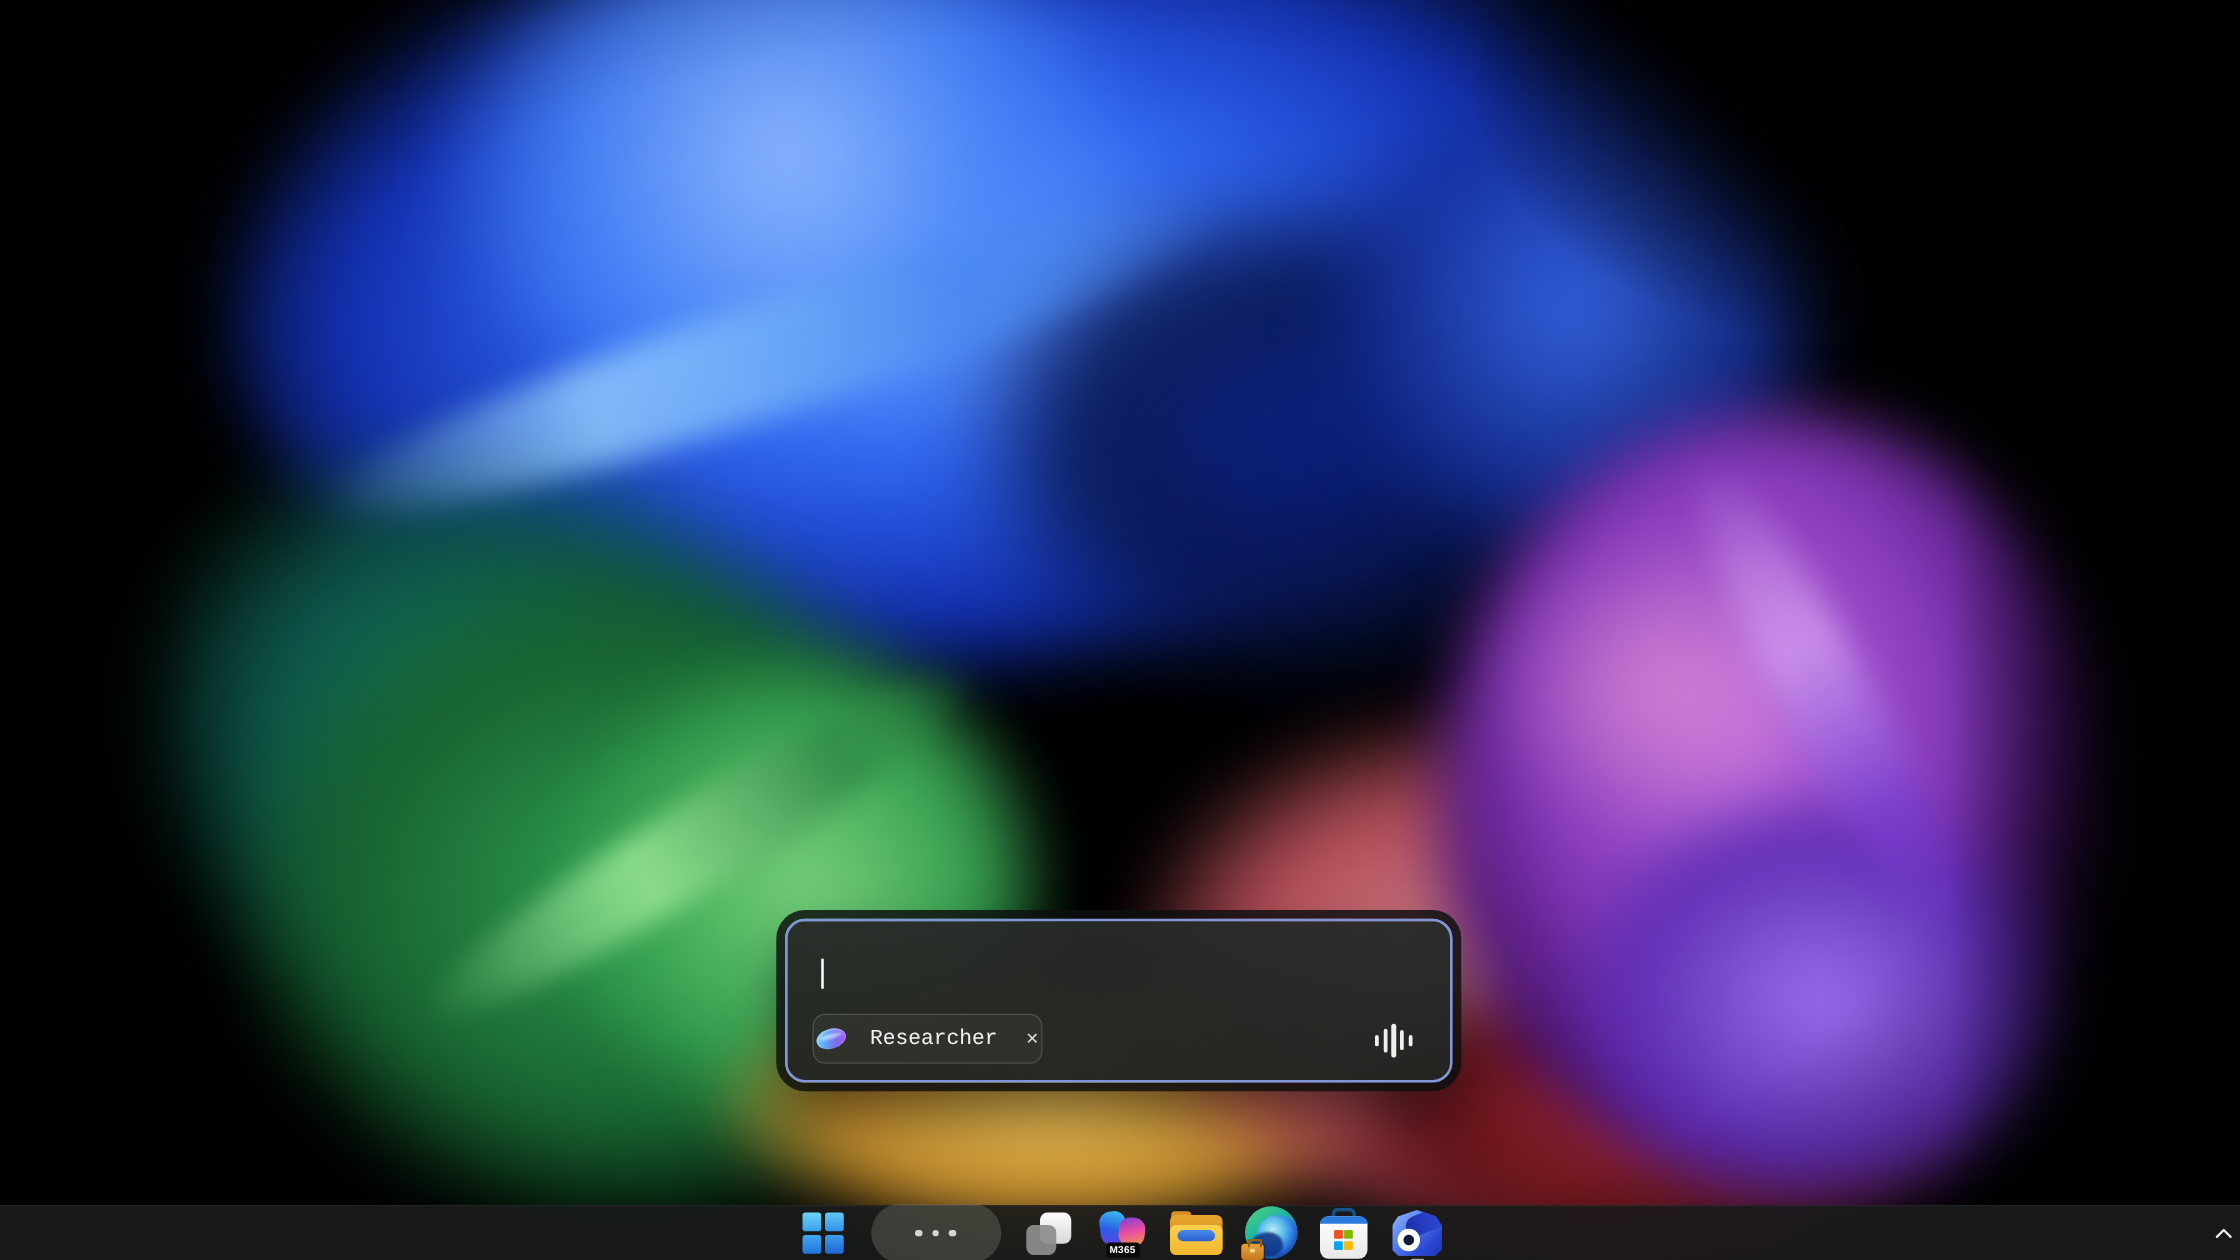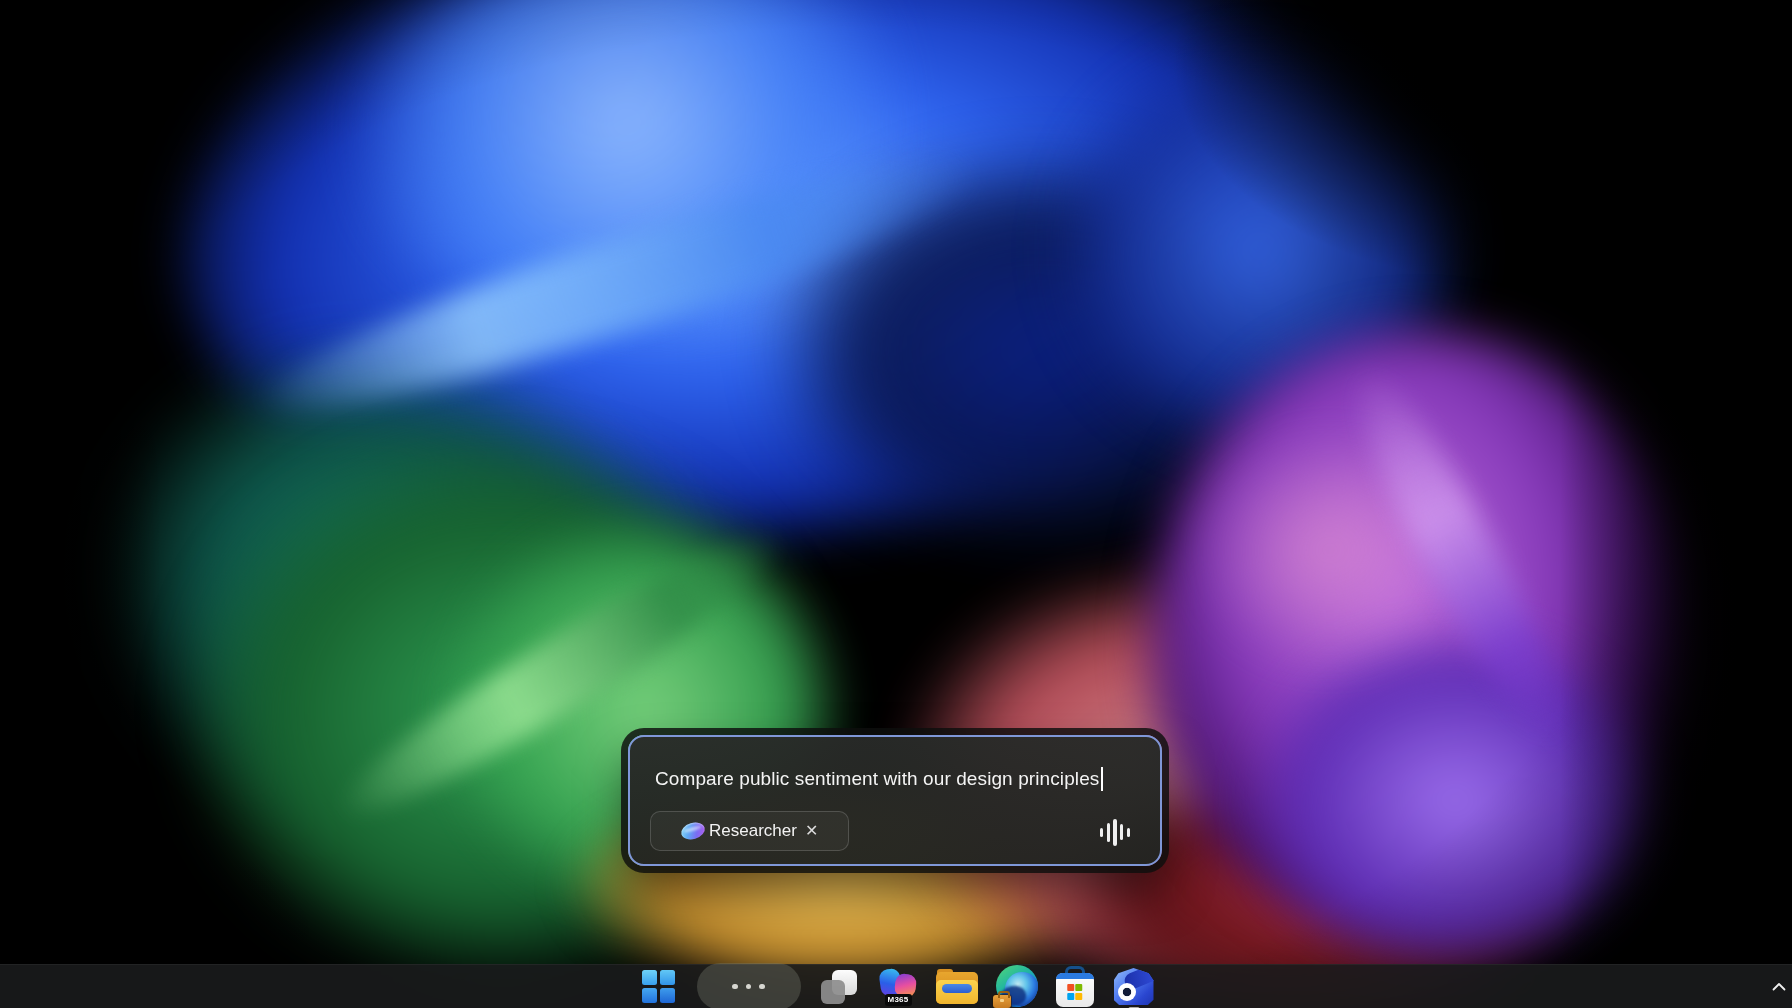--- a/index.html
+++ b/index.html
@@ -67,23 +67,23 @@
 
   
   .prompt-box { position:absolute; left:628px; top:735px; width:534px; height:131px; z-index:5;
     border-radius:16px; border:2px solid #7f97d8;
     background:linear-gradient(180deg, rgba(40,42,40,.97), rgba(34,36,33,.97));
     box-shadow:0 0 0 7px rgba(14,15,14,.82), 0 24px 48px rgba(0,0,0,.55); }
   .prompt-row1 { position:absolute; left:25px; top:28px; right:20px; height:28px;
     display:flex; align-items:center; }
   .prompt-query { font-size:19px; color:#f4f4f4; letter-spacing:.1px; white-space:nowrap; }
   .caret { display:inline-block; width:1.6px; height:24px; background:#fff; margin-left:2px; }
-  .agent-chip { position:absolute; left:20px; bottom:13px; height:40px; padding:0 30px;
-    display:inline-flex; align-items:center; gap:4px; border-radius:10px;
-    border:1px solid rgba(255,255,255,.16); background:rgba(255,255,255,.04); cursor:default; }
+  .agent-chip { position:absolute; left:20px; bottom:13px; height:40px; padding:0 2px;
+    display:inline-flex; align-items:center; gap:19px; border-radius:10px;
+    border:1px solid rgba(255,255,255,.16); background:rgba(255,255,255,.04); cursor:default;font-family:Liberation Mono, monospace; }
   .res-icon { position:relative; width:24px; height:16px; border-radius:50%;
     background:linear-gradient(115deg, #8fe0f8 0%, #5fa8f4 35%, #7a6cf2 65%, #a85ef0 90%);
     transform:rotate(-16deg); box-shadow:inset 0 1px 2px rgba(255,255,255,.5); }
   .res-icon::after { content:""; position:absolute; left:12%; top:22%; width:76%; height:26%;
     border-radius:50%; background:rgba(255,255,255,.5); filter:blur(1px); }
   .chip-label { font-size:17px; color:#f2f2f2; }
   .chip-close { font-size:16px; color:#dcdcdc; margin-left:4px; line-height:1; }
   .voice-btn { position:absolute; right:28px; bottom:17px; width:34px; height:30px;
     display:flex; align-items:center; justify-content:center; gap:3.5px; }
   .vbar { width:3.2px; background:#efefef; border-radius:2px; }
@@ -190,21 +190,20 @@
     <div class="blob b-violet"></div>
     <div class="blob b-pink"></div>
     <div class="blob s-cyan"></div>
     <div class="blob s-green"></div>
     <div class="blob s-purple"></div>
     <div class="vignette"></div>
   </div>
 
   <div class="prompt-box">
     <div class="prompt-row1">
-      <span class="prompt-query">Compare public sentiment with our design principles</span>
       <span class="caret"></span>
     </div>
     <div class="agent-chip">
       <span class="res-icon"></span>
       <span class="chip-label">Researcher</span>
       <span class="chip-close">✕</span>
     </div>
     <div class="voice-btn">
       <span class="vbar v1"></span>
       <span class="vbar v2"></span>

